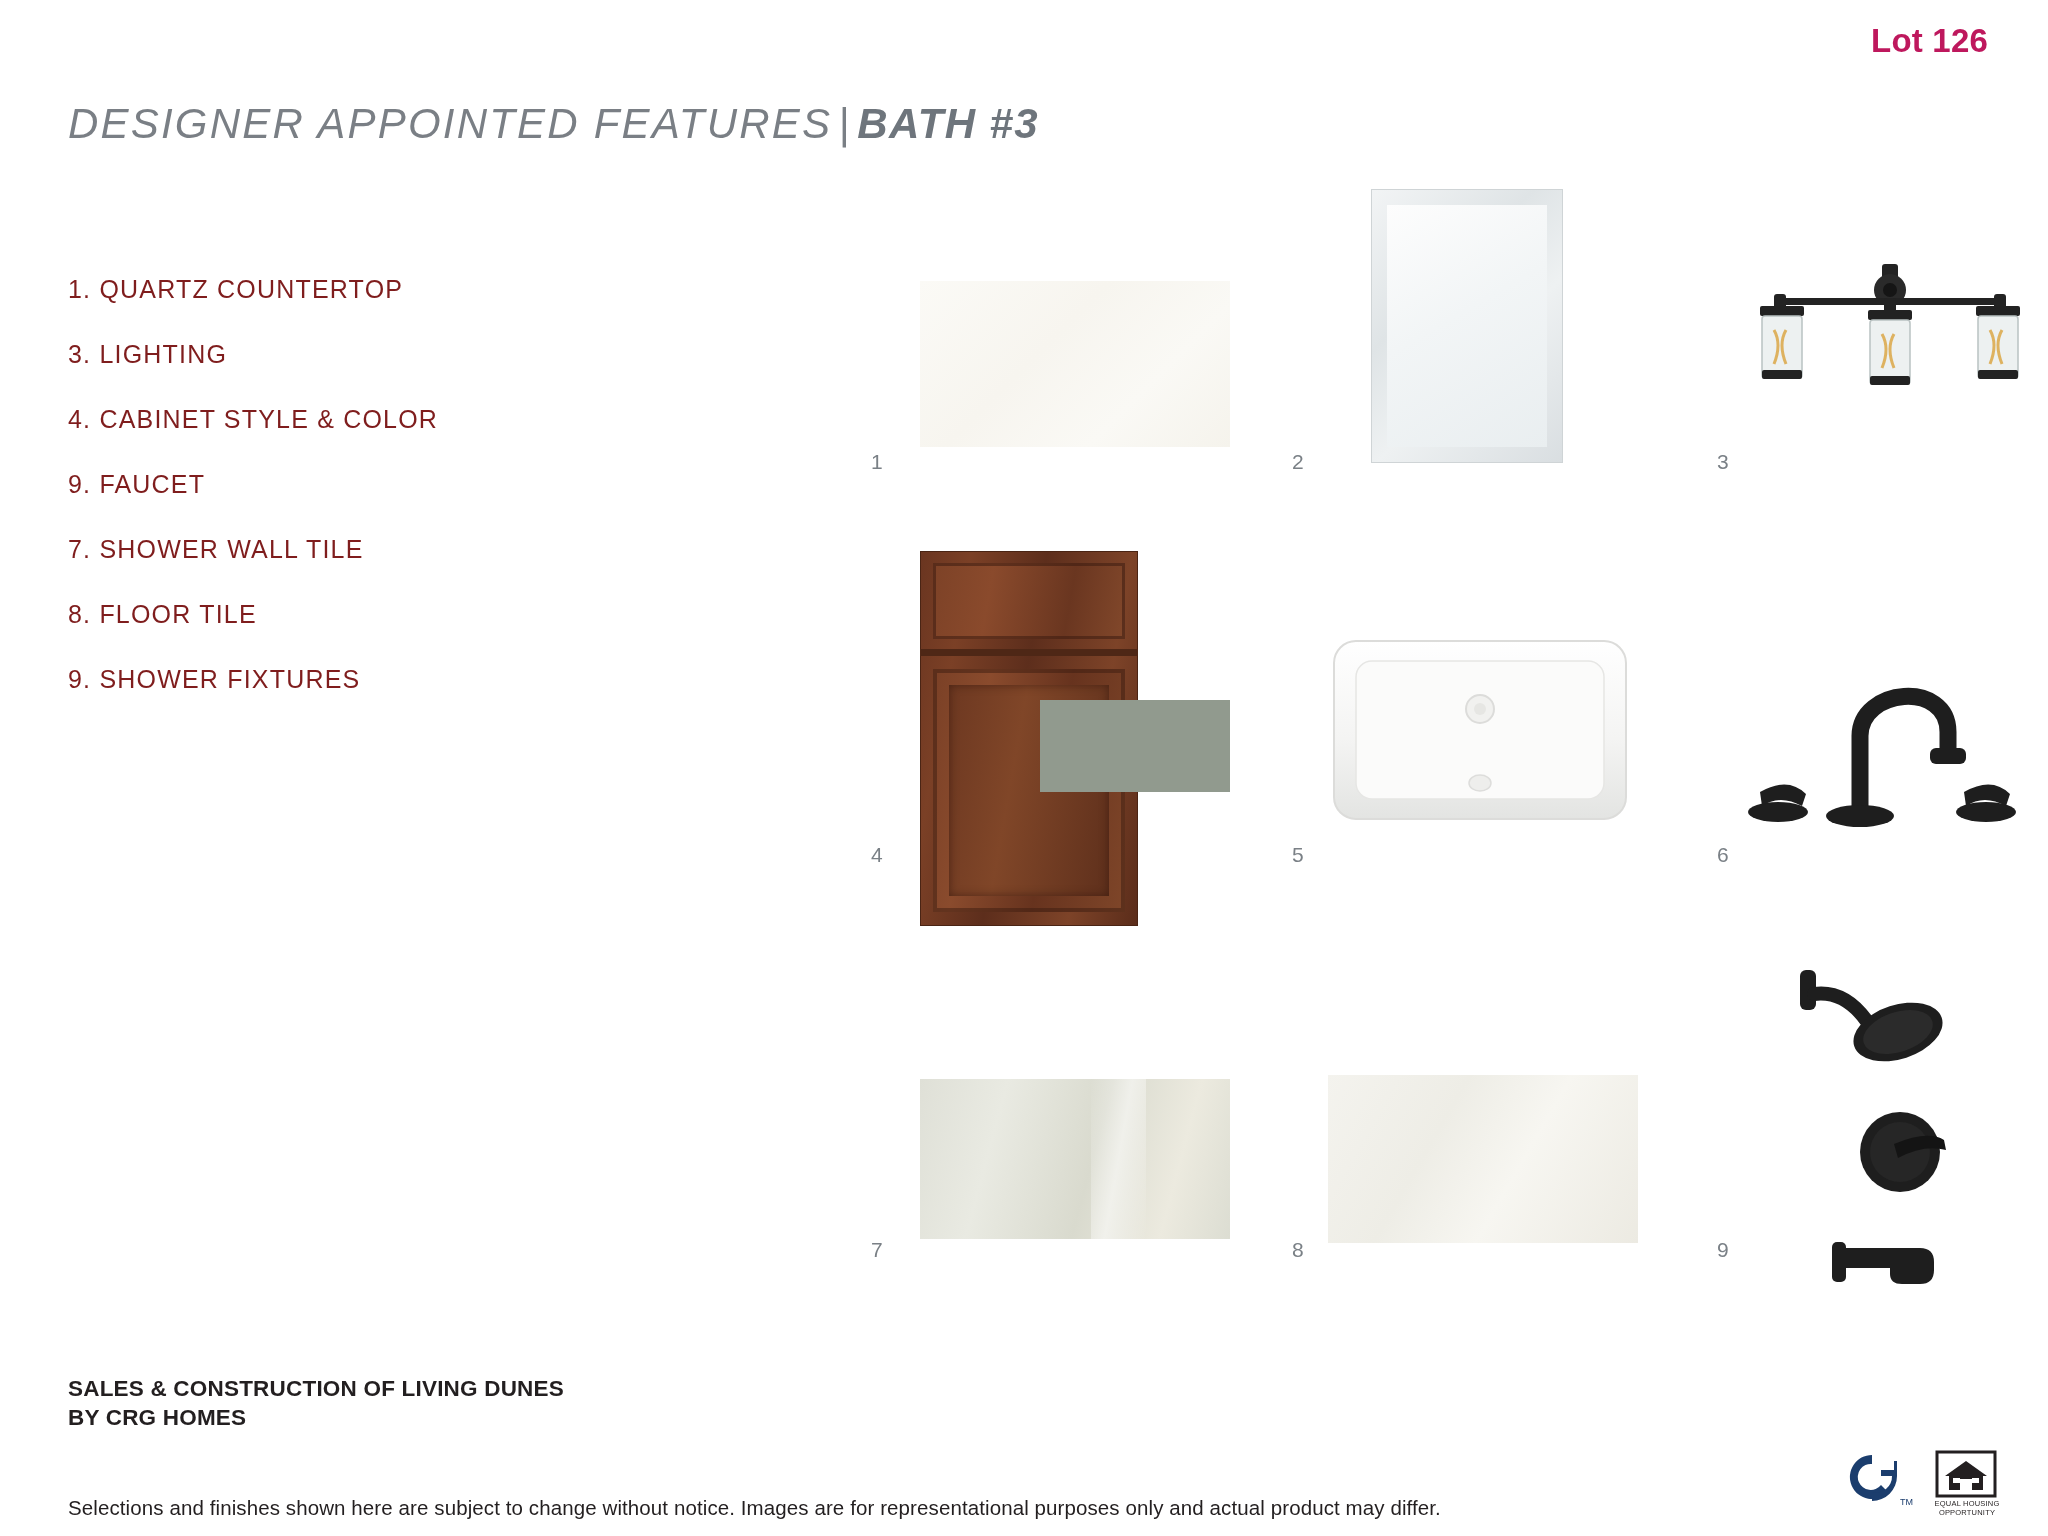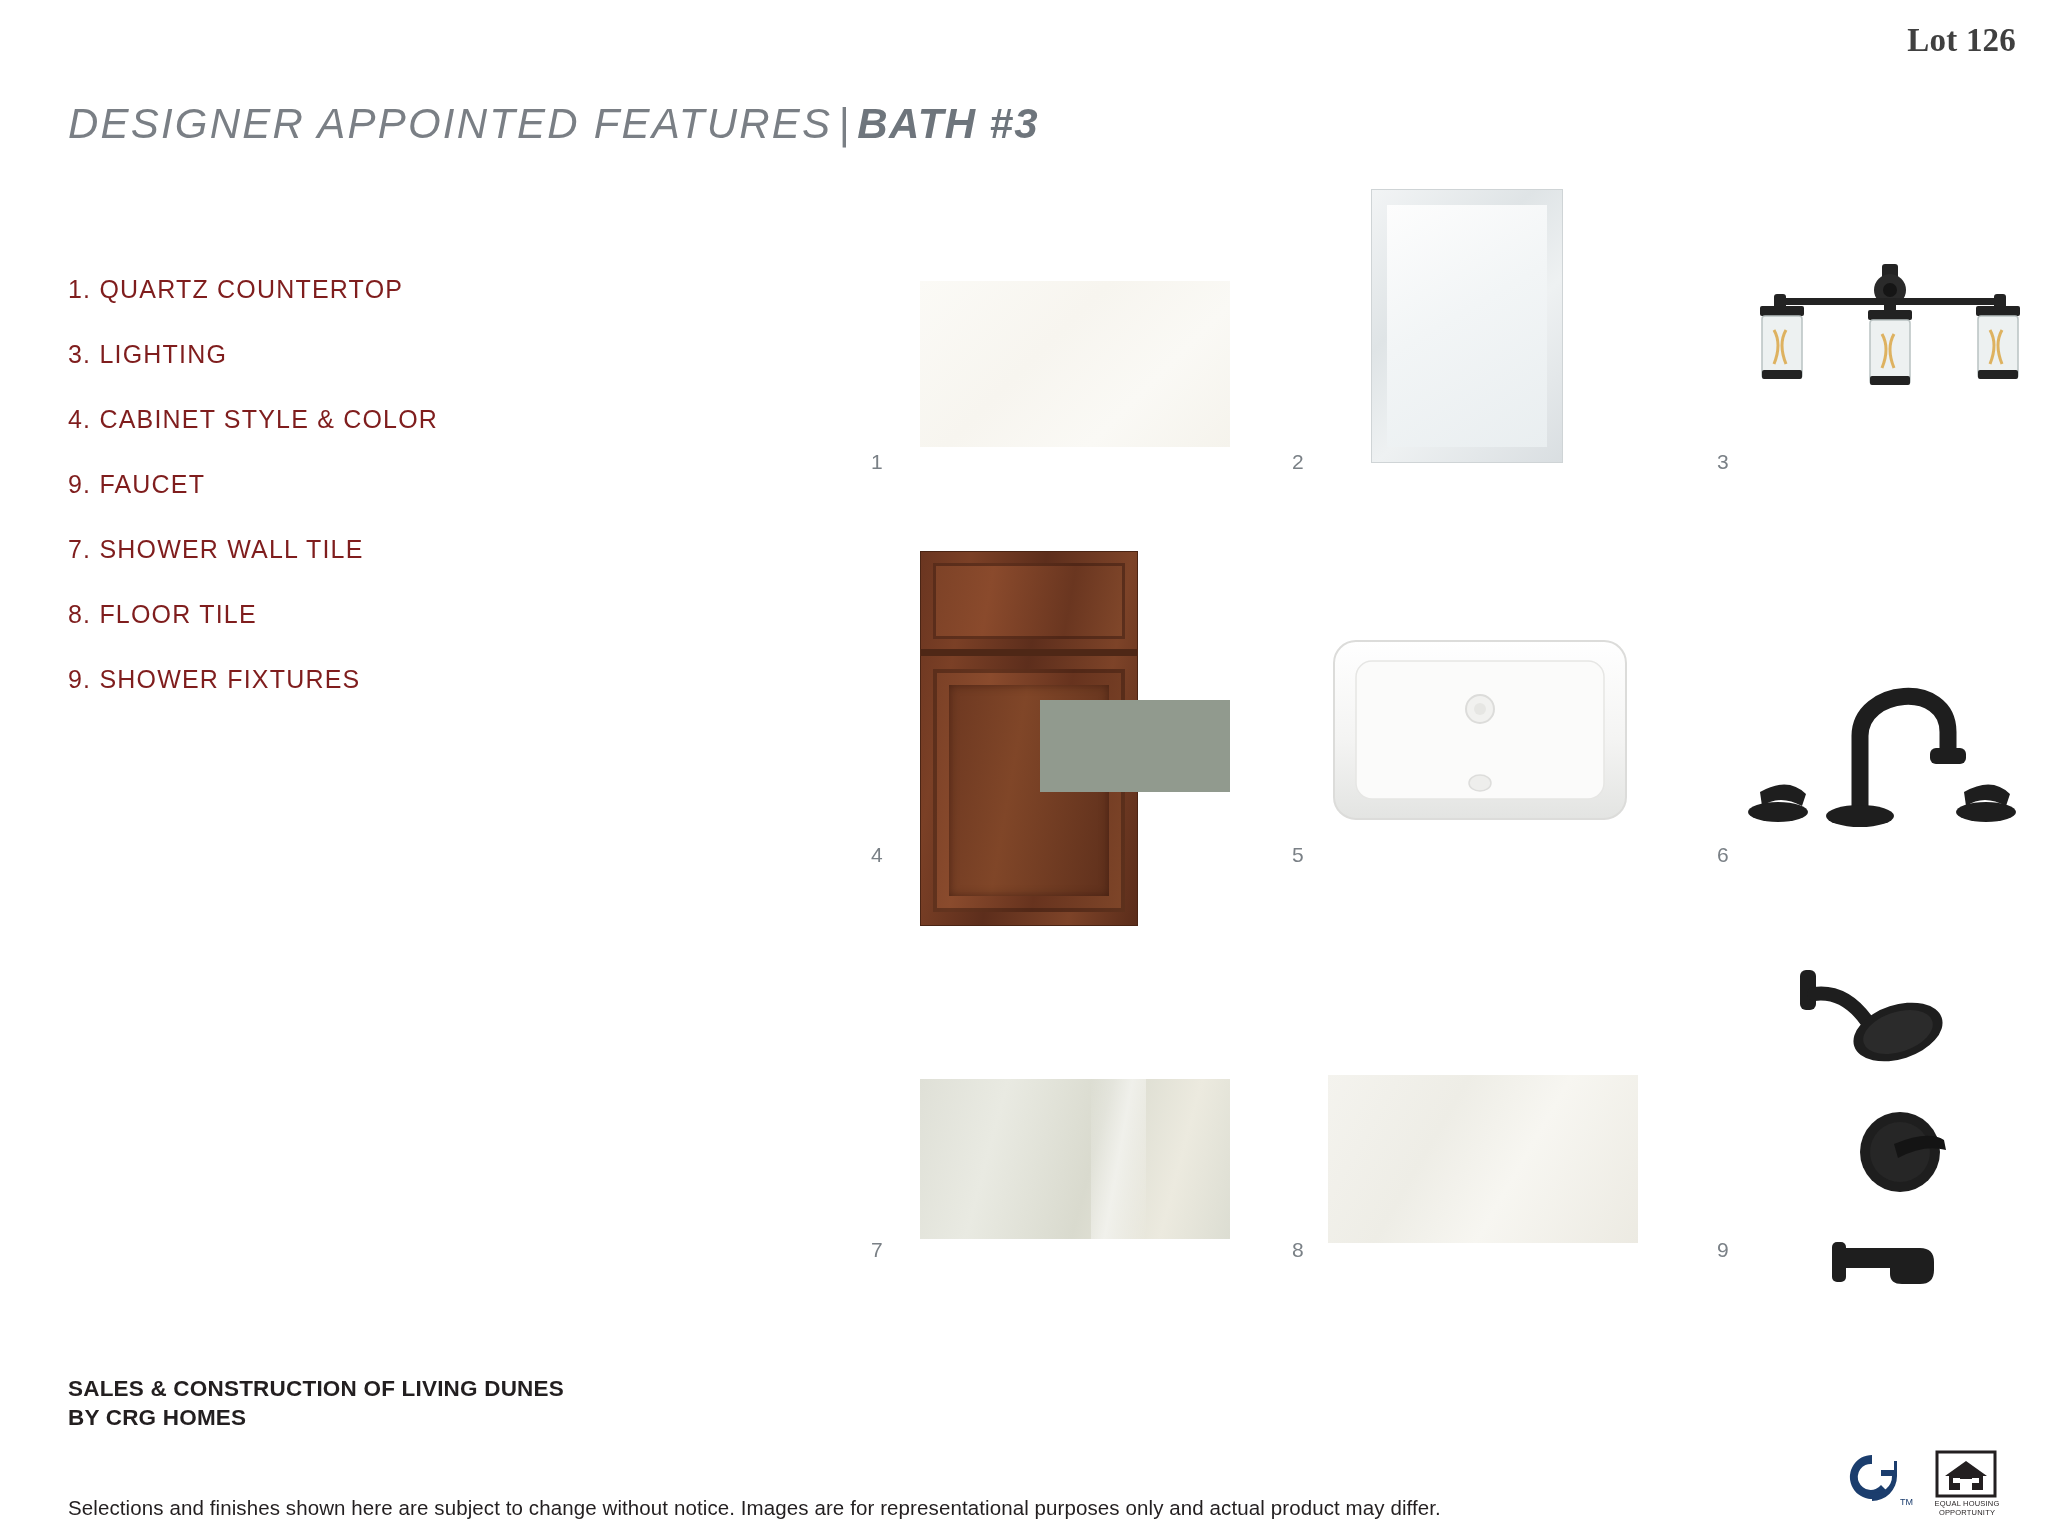--- a/index.html
+++ b/index.html
@@ -11,26 +11,25 @@
     width: 2048px;
     height: 1536px;
     position: relative;
     font-family: "Liberation Sans", sans-serif;
     overflow: hidden;
   }
 
   .lot-label {
     position: absolute;
     top: 22px;
-    right: 32px;
+    right: 60px;
     font-size: 33px;
     font-weight: bold;
-    color: #404040;
+    color: #be185d;
     letter-spacing: 0.2px;
-    font-family: Liberation Serif, serif;
   }
 
   .page-title {
     position: absolute;
     top: 100px;
     left: 68px;
     font-size: 42px;
     letter-spacing: 2.2px;
     color: #7a7f85;
     white-space: nowrap;

